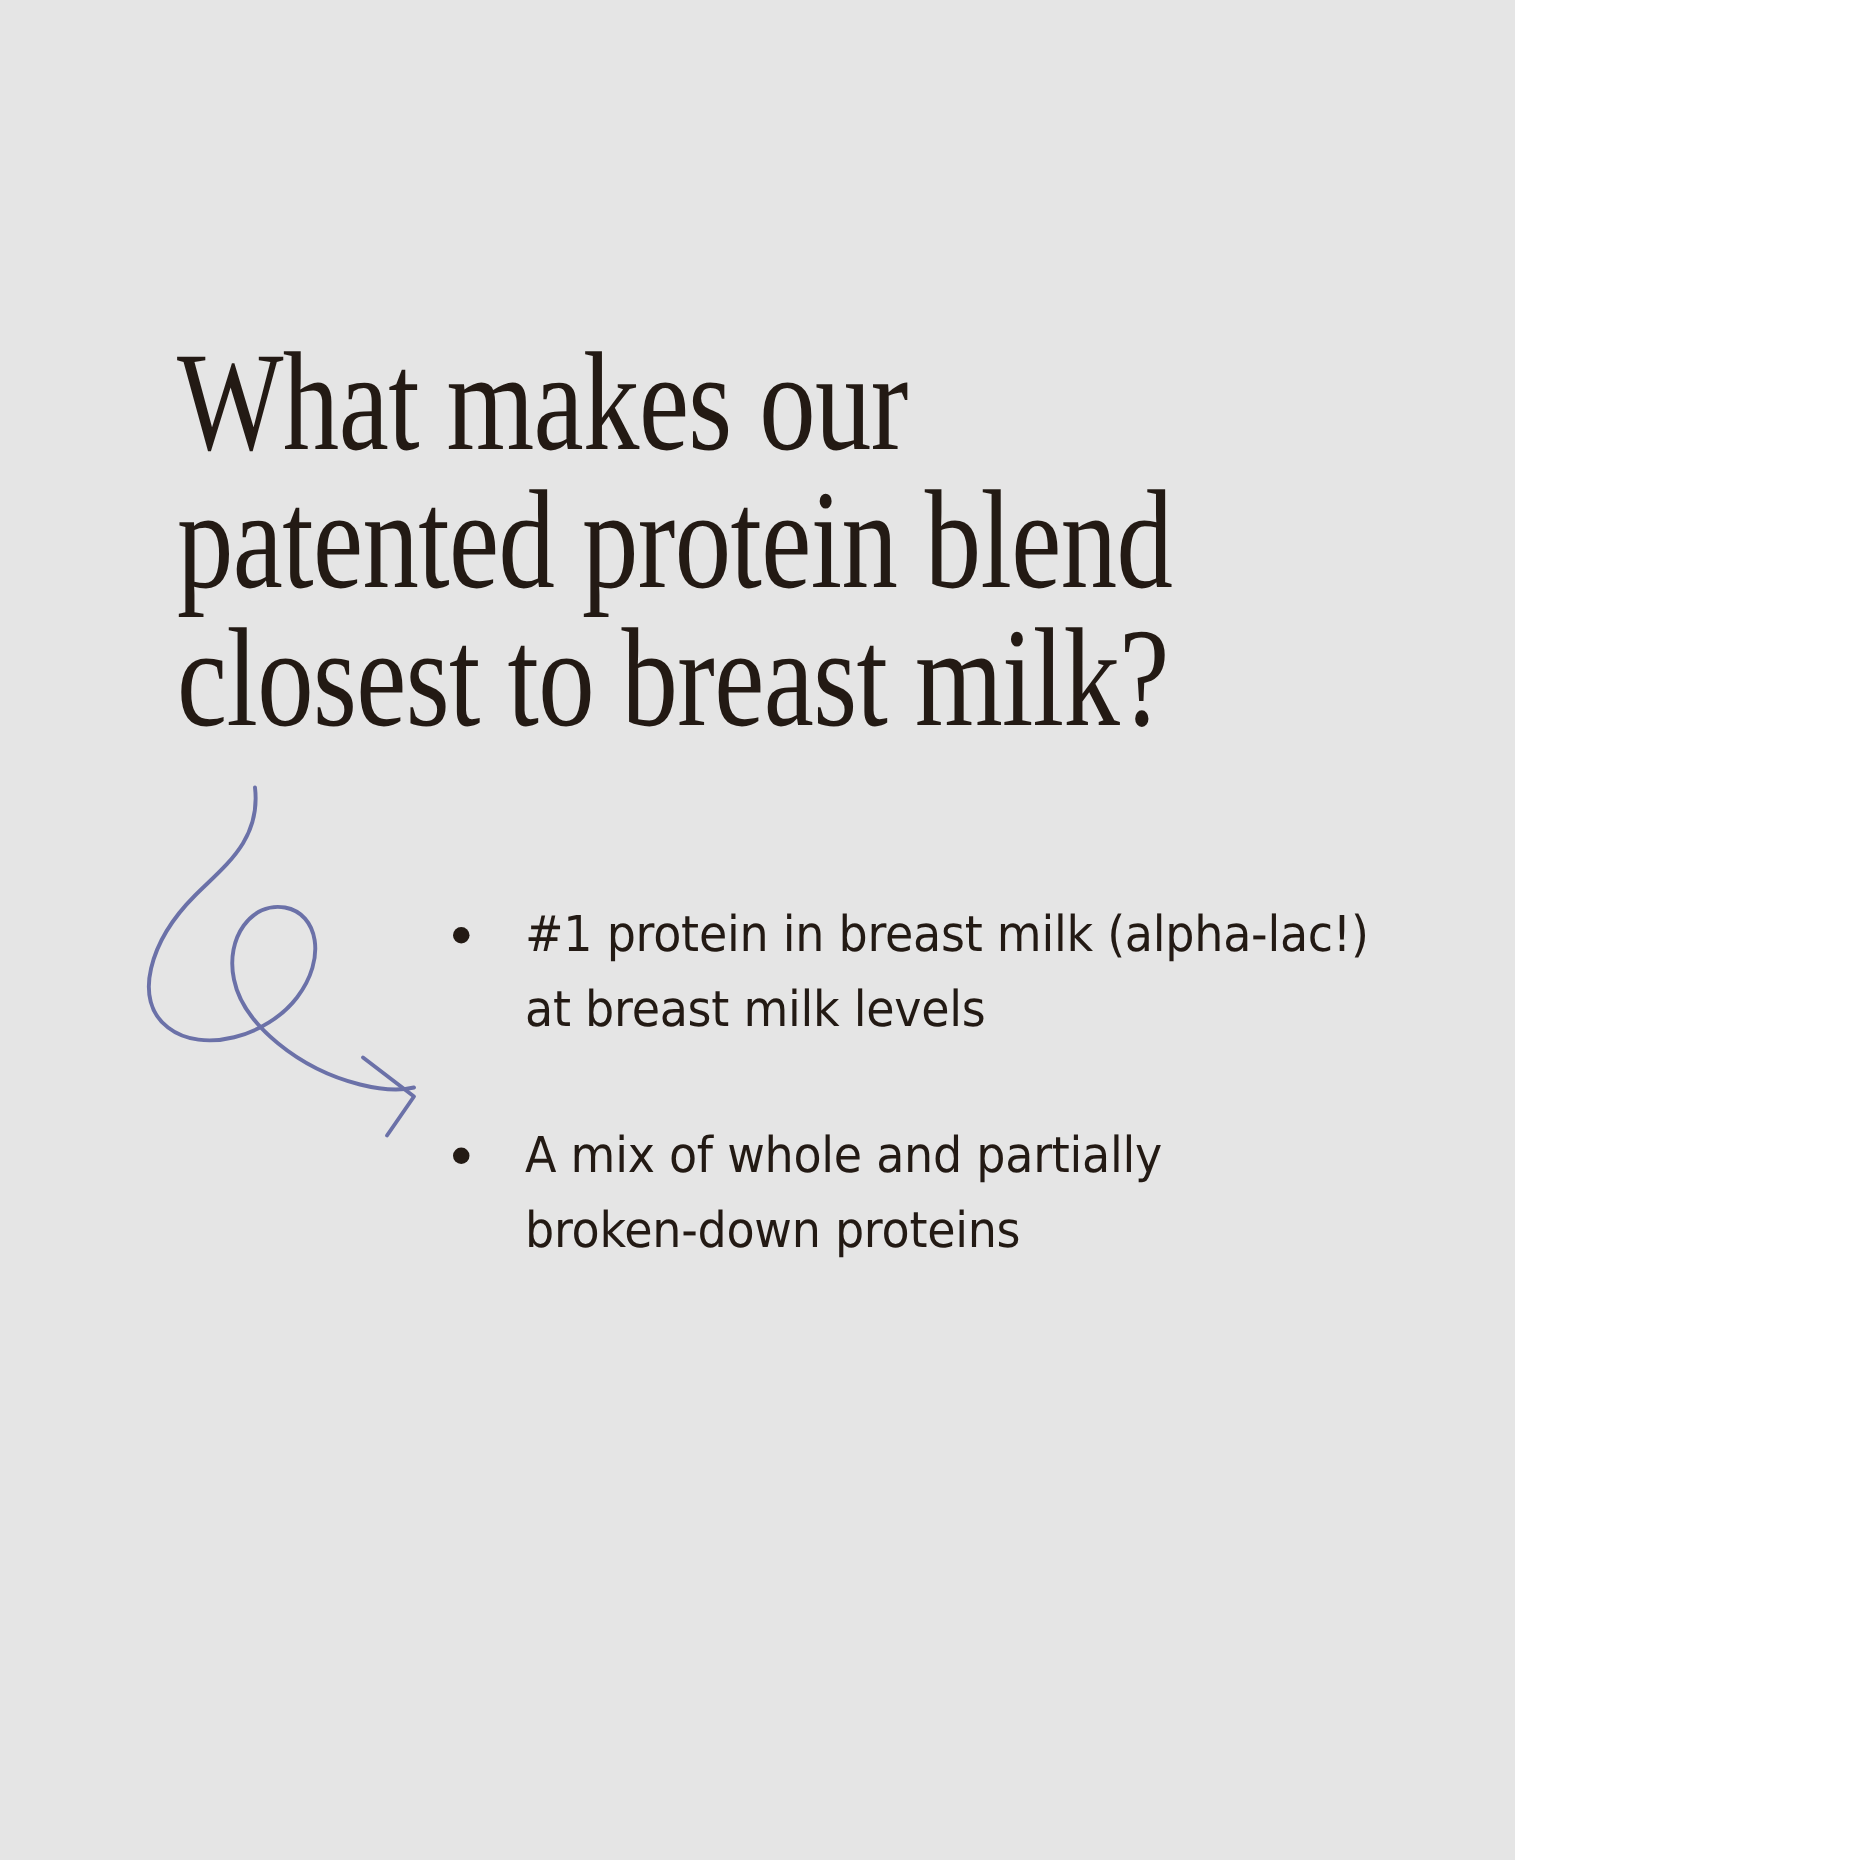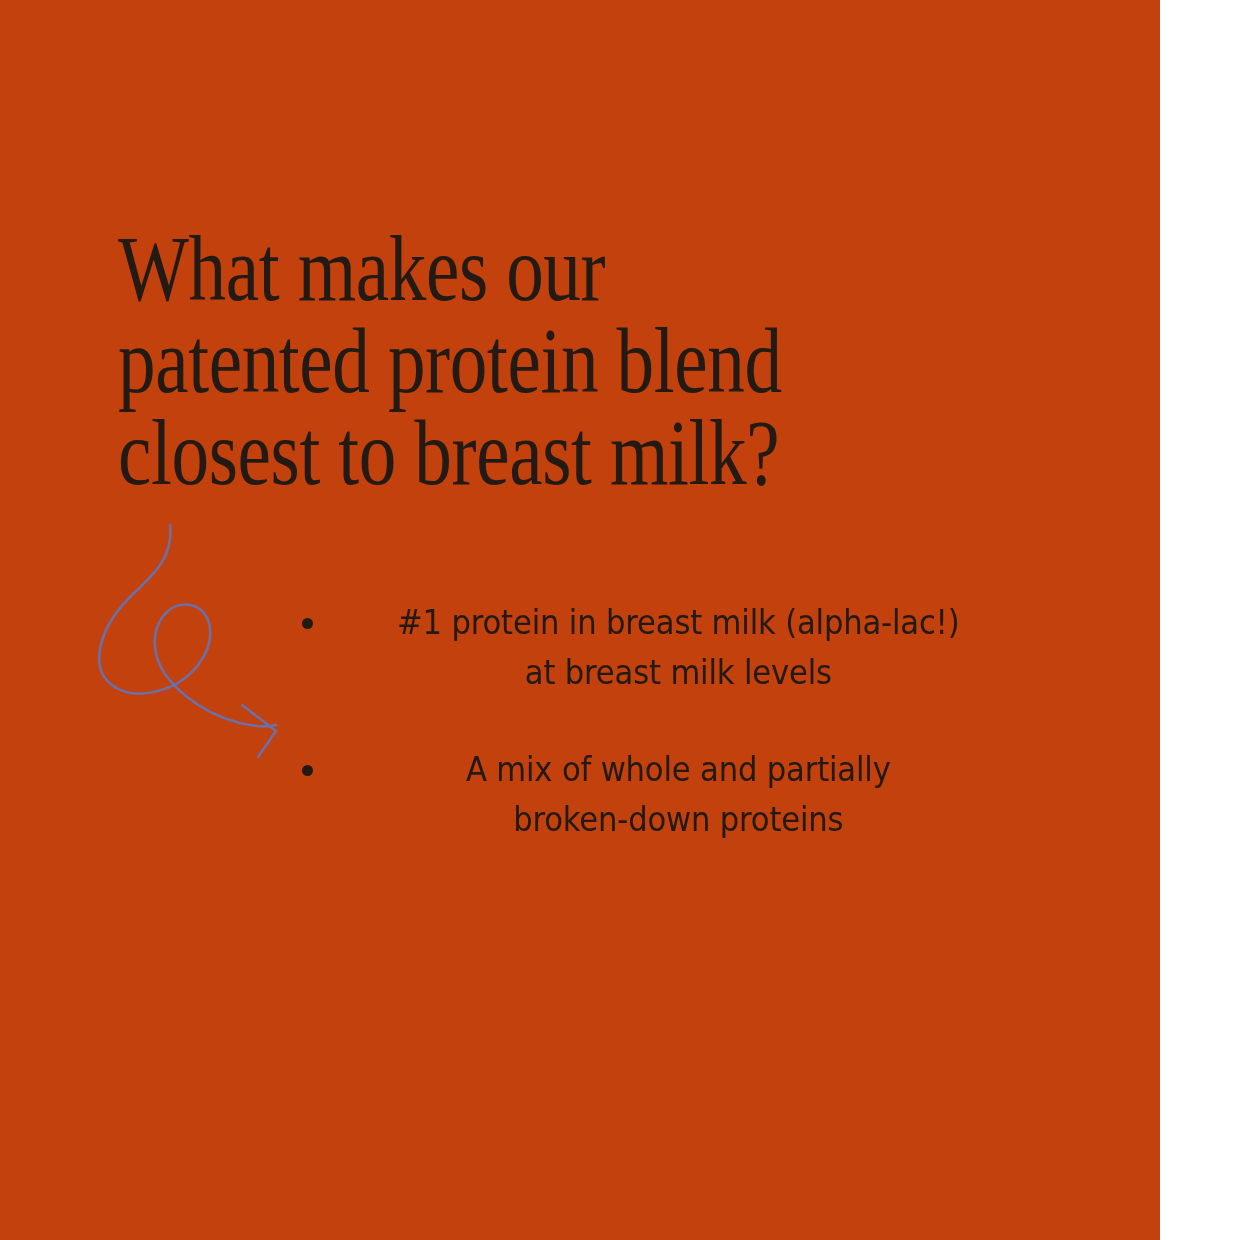--- a/index.html
+++ b/index.html
@@ -8,23 +8,23 @@
   }
   body {
     width: 1240px;
     height: 1240px;
     overflow: hidden;
     font-family: "Liberation Sans", sans-serif;
   }
 
   #slide {
     position: relative;
-    width: 1160px;
+    width: 1010px;
     height: 1240px;
-    background: #c2410c;
+    background: #e5e5e5;
     overflow: hidden;
   }
 
   
   #heading {
     position: absolute;
     left: 118px;
     top: 222px;
     width: 960px;
     margin: 0;
@@ -57,21 +57,20 @@
     width: 760px;
     list-style: none;
     margin: 0;
     padding: 0;
   }
   .bullet-row {
     position: relative;
     display: block;
     padding-left: 54px;
     margin-bottom: 47px;
-    text-align: center;
   }
   .bullet-row:last-child { margin-bottom: 0; }
 
   .bullet-dot {
     position: absolute;
     left: 6px;
     top: 20px;
     width: 11px;
     height: 11px;
     border-radius: 50%;

